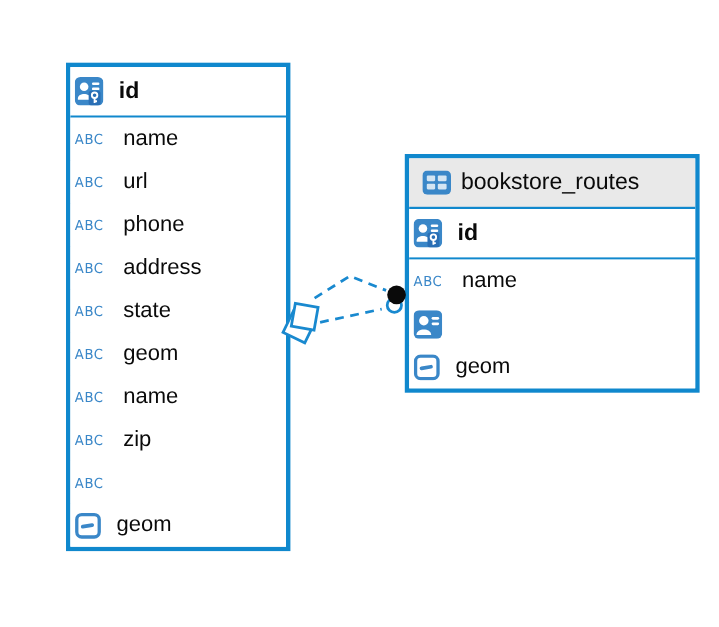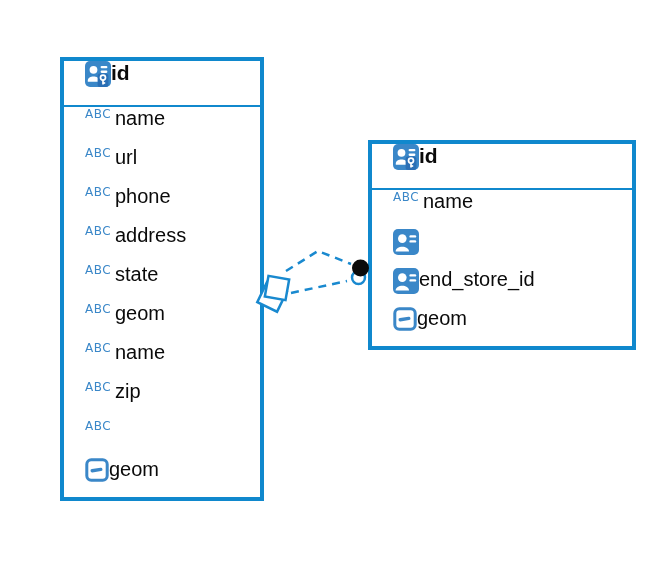--- a/index.html
+++ b/index.html
@@ -25,22 +25,22 @@
     display:flex;align-items:center;gap:9px;
     padding:0 12px;
     border-bottom:2px solid #1088cd;
     font-size:21px;
     white-space:nowrap;
   }
   .thead.orange{background:#f5793c;}
   .thead.gray{background:#e9e9e9;}
   .row{
     height:39px;
-    display:flex;gap:0;
-    padding:0 21px;
+    display:flex;align-items:center;gap:14px;
+    padding:0 4px;
     font-size:20px;
     background:#ffffff;
     white-space:nowrap;
   }
   .row.pk{
     height:44px;
     border-bottom:2px solid #1088cd;
     font-weight:700;
     font-size:21px;
   }
@@ -146,40 +146,40 @@
     </div>
     <div class="row">
       <svg class="icon" width="24" height="24">
           <use href="#sym-geom"></use>
         </svg>
       <span class="lbl">geom</span>
     </div>
   </div>
 
   <div class="er-table routes">
+    <div class="thead gray">
+      <svg class="icon" width="26" height="22">
+          <use href="#sym-table"></use>
+        </svg>
+      <span class="lbl">bookstore_routes</span>
+    </div>
     <div class="row pk">
       <svg class="icon" width="26" height="26">
           <use href="#sym-pk"></use>
         </svg>
       <span class="lbl">id</span>
     </div>
     <div class="row">
       <span class="abc">ABC</span>
       <span class="lbl">name</span>
     </div>
     <div class="row">
       <svg class="icon" width="26" height="26">
           <use href="#sym-user"></use>
         </svg>
-    </div>
-    <div class="row">
-      <svg class="icon" width="26" height="26">
-          <use href="#sym-user"></use>
-        </svg>
-      <span class="lbl">end_store_id</span>
     </div>
     <div class="row">
       <svg class="icon" width="24" height="24">
           <use href="#sym-geom"></use>
         </svg>
       <span class="lbl">geom</span>
     </div>
   </div>
 
   <svg class="overlay">

